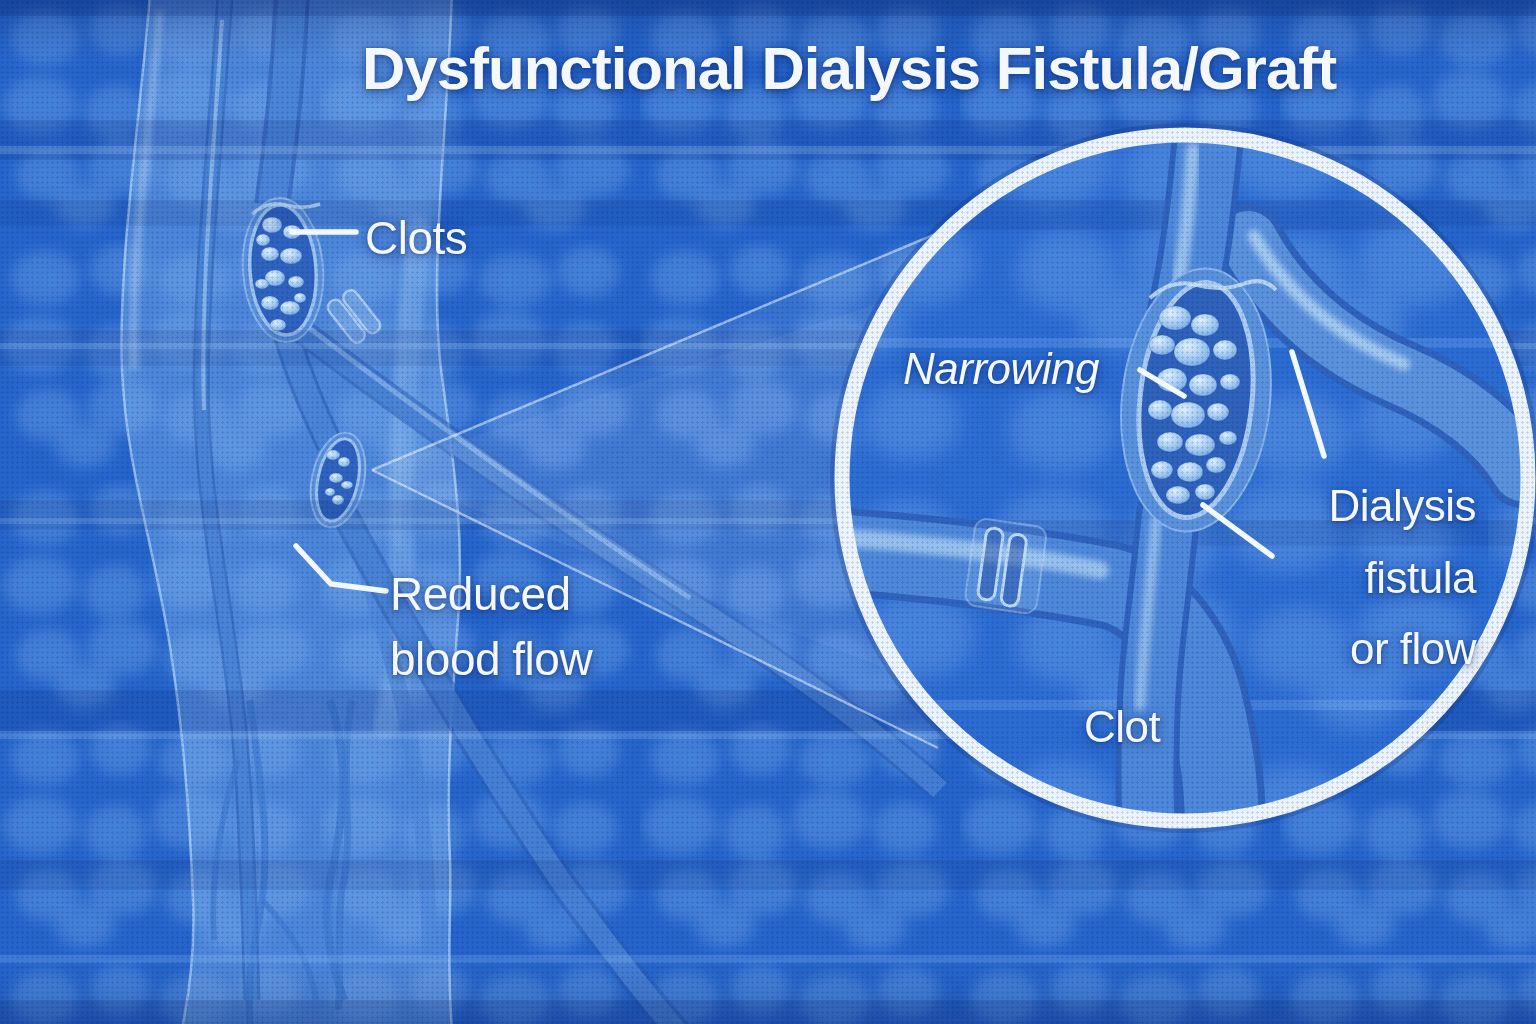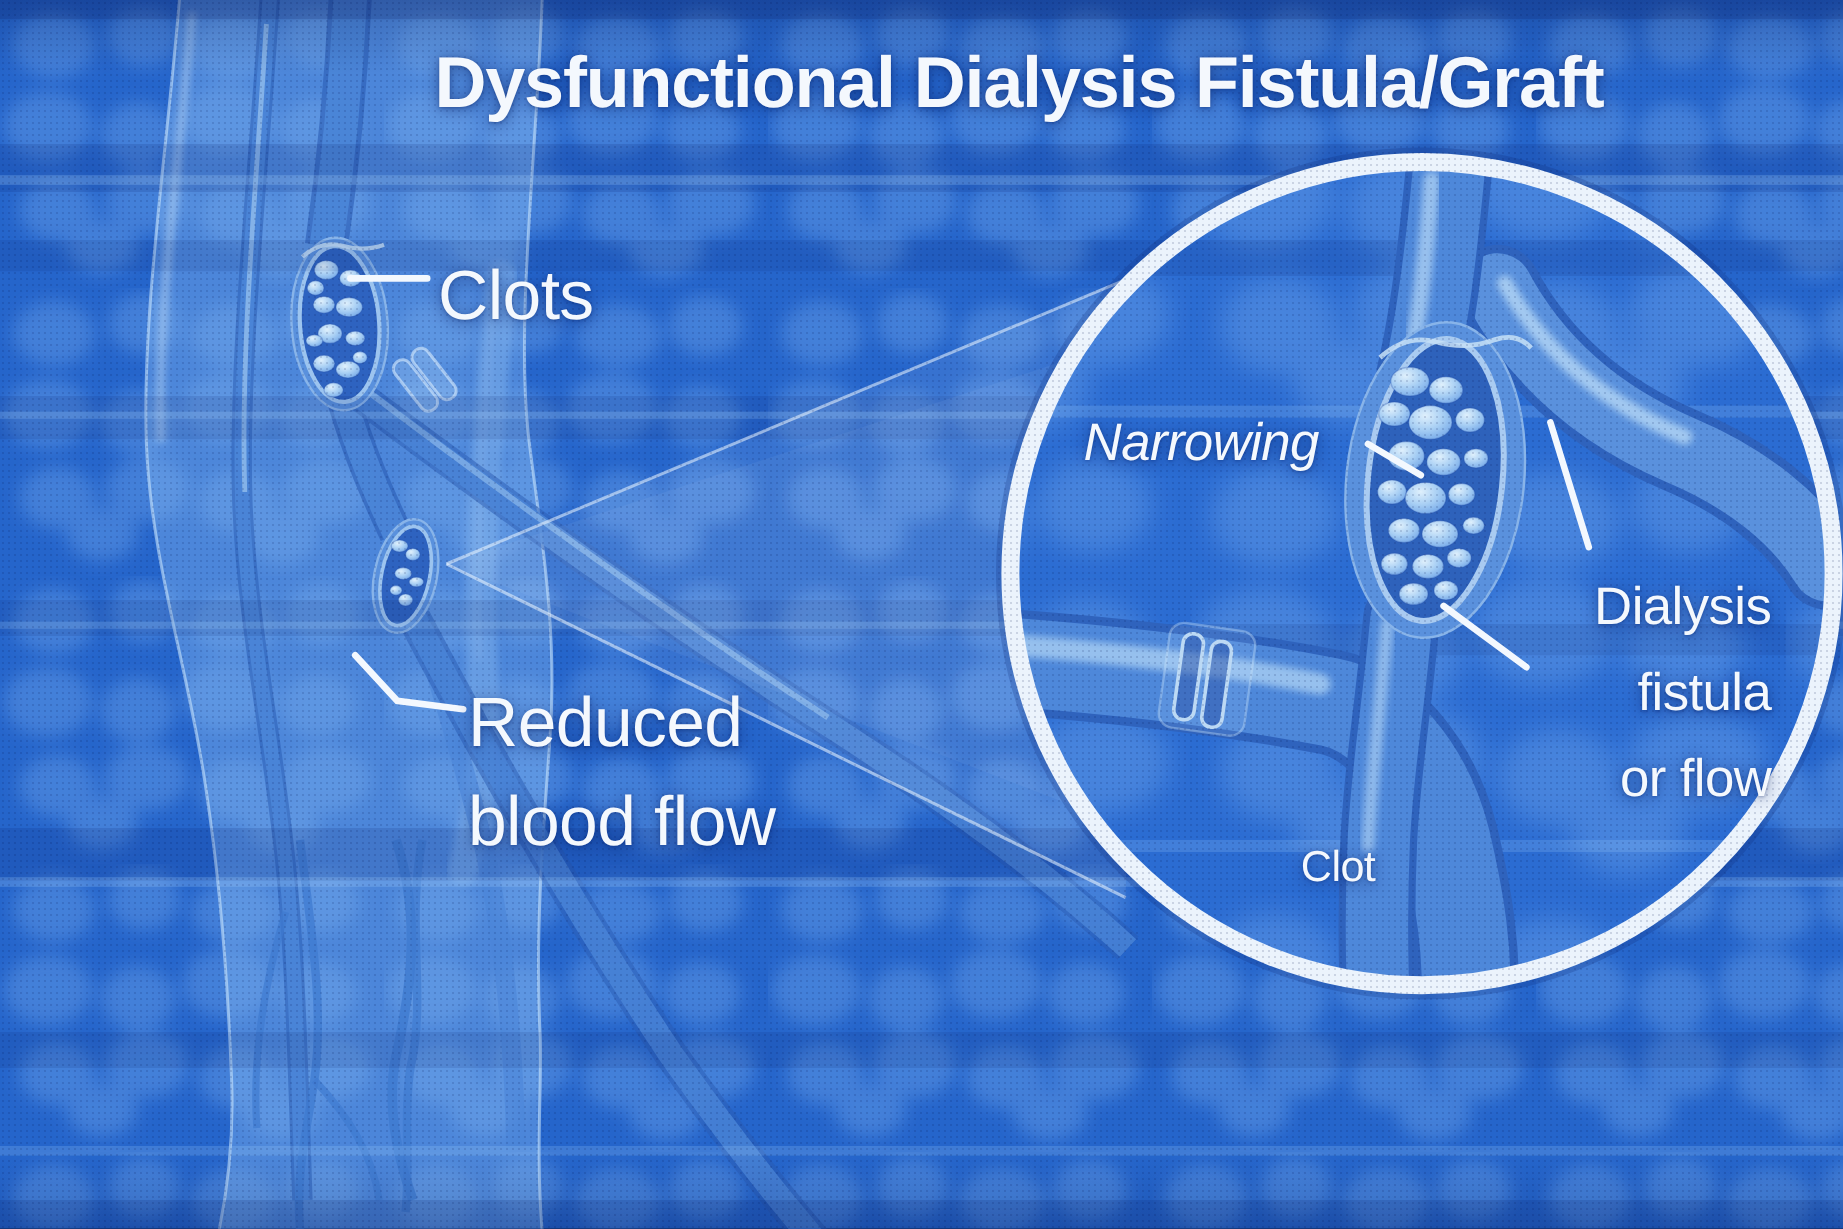--- a/index.html
+++ b/index.html
@@ -1,36 +1,36 @@
 <!DOCTYPE html>
 <html><head>
 <meta charset="utf-8">
 <style>
   html,body{margin:0;padding:0;background:#10307a;}
   .stage{
     position:relative;width:1536px;height:1024px;overflow:hidden;
     font-family:"Liberation Sans","DejaVu Sans",sans-serif;
-    background:#0f172a;
+    background:#ef4444;
   }
   .stage svg{position:absolute;left:0;top:0;}
   .texture{
     position:absolute;inset:0;z-index:2;pointer-events:none;
     background-image:
       linear-gradient(180deg, rgba(0,15,70,.22) 0%, rgba(0,15,70,0) 6%, rgba(0,15,70,0) 94%, rgba(0,15,70,.15) 100%),
       radial-gradient(rgba(0,14,75,.14) 1px, rgba(0,0,0,0) 1.3px);
     background-size:100% 100%, 5px 5px;
   }
   .labels{position:absolute;inset:0;z-index:4;pointer-events:none;}
   .lbl{
     position:absolute;color:#f4f8fd;
     text-shadow:0 2px 12px rgba(0,25,95,.55), 0 1px 3px rgba(0,25,95,.35);
     letter-spacing:-0.5px;white-space:nowrap;
   }
   .title{font-size:60px;font-weight:bold;letter-spacing:-1px;}
-  .tag{font-size:58px;line-height:1.42;}
+  .tag{font-size:46px;line-height:1.42;}
   .tag-center{text-align:right;}
   .leads{z-index:3;}
 </style>
 </head>
 <body>
 
 <div class="stage">
 
   <svg width="1536" height="1024" viewBox="0 0 1536 1024">
     <defs>
@@ -256,15 +256,15 @@
     <div class="lbl tag" style="left:390px;top:562px;">
       <span>Reduced</span><br>
       <span>blood flow</span>
     </div>
     <div class="lbl tag" style="left:903px;top:338px;font-size:44px;font-style:italic;">Narrowing</div>
     <div class="lbl tag tag-center" style="left:1288px;top:470px;width:188px;font-size:44px;line-height:1.63;">
       <span>Dialysis</span><br>
       <span>fistula</span><br>
       <span>or flow</span>
     </div>
-    <div class="lbl tag" style="left:1084px;top:696px;font-size:36px;">Clot</div>
+    <div class="lbl tag" style="left:1084px;top:696px;font-size:44px;">Clot</div>
   </div>
 </div>
 
 </body></html>

